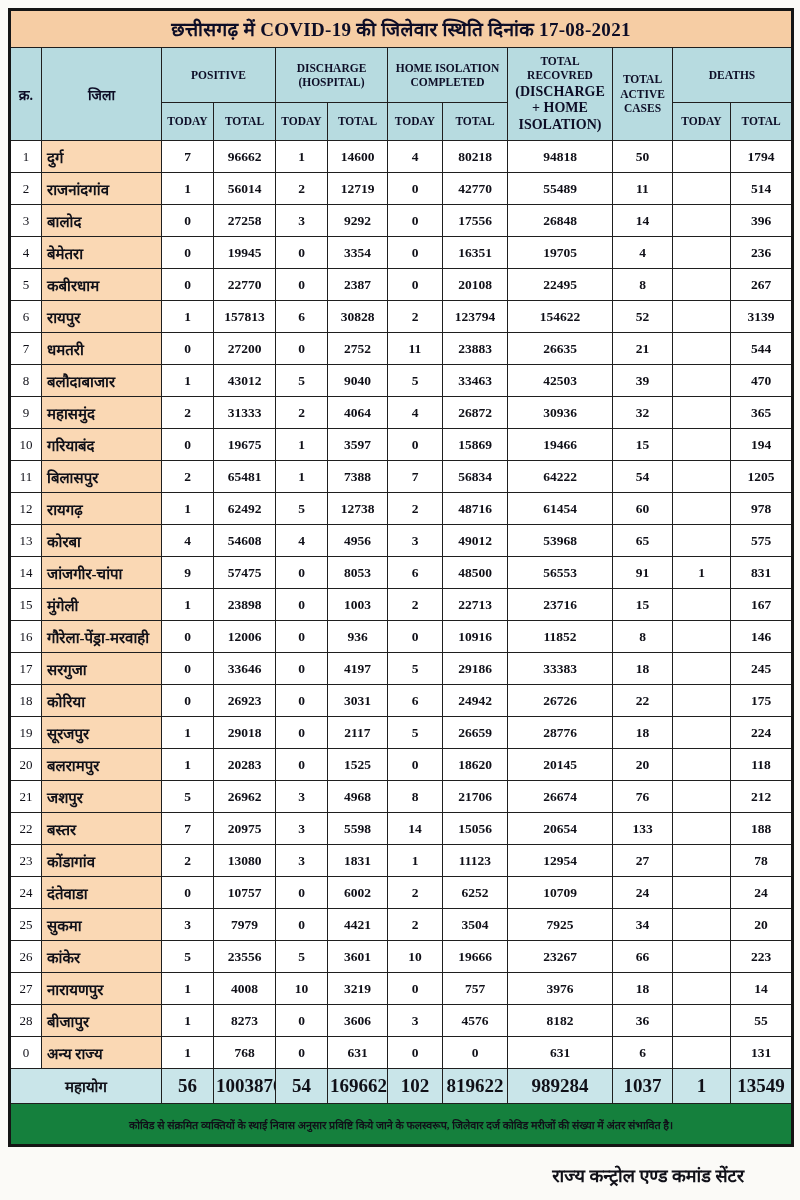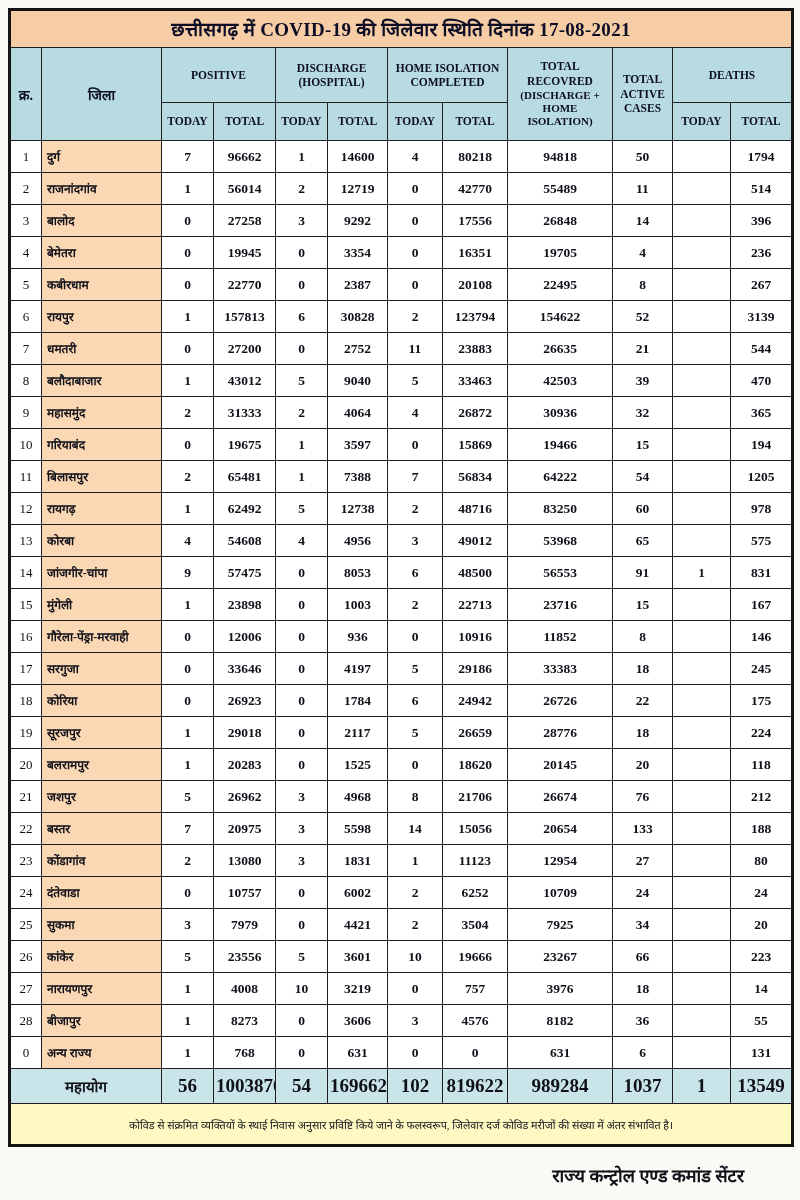--- a/index.html
+++ b/index.html
@@ -42,46 +42,46 @@
   }
   thead th{
     background:var(--header-bg);
     color:#0d0d26;
   }
   .hdr-top th{height:54px;}
   .hdr-sub th{height:37px;}
   .hdr-en{font-size:11.5px;font-weight:700;line-height:1.25;}
   .hdr-dev{font-size:14px;font-weight:700;}
   .rec-main{display:block;font-size:11.5px;font-weight:700;line-height:1.25;}
-  .rec-sub{display:block;font-size:11px;font-weight:700;line-height:1.2;margin-top:1px;}
+  .rec-sub{display:block;font-size:14px;font-weight:700;line-height:1.2;margin-top:1px;}
   tbody td{
     height:31px;
     font-size:13.5px;
     font-weight:700;
     background:#fff;
   }
   tbody td.serial{font-weight:400;font-size:13px;}
   tbody td.district{
     text-align:left;
     padding-left:5px;
     background:var(--district-bg);
-    font-size:12px;
+    font-size:15px;
   }
   tr.total-row td{
     background:var(--total-bg);
     height:34px;
     font-size:19px;
     font-weight:700;
   }
   tr.total-row td.total-label{font-size:15px;}
   tr.note-row td{
-    background:#fef9c3;
+    background:#15803d;
     height:40px;
     font-size:10.8px;
-    font-weight:400;
+    font-weight:700;
   }
   .signature{
     margin-top:16px;
     text-align:right;
     padding-right:48px;
   }
   .signature .inner{
     display:inline-block;
     text-align:center;
     font-size:18px;
@@ -299,21 +299,21 @@
         </tr>
         <tr>
           <td class="serial">12</td>
           <td class="district">रायगढ़</td>
           <td>1</td>
           <td>62492</td>
           <td>5</td>
           <td>12738</td>
           <td>2</td>
           <td>48716</td>
-          <td>83250</td>
+          <td>61454</td>
           <td>60</td>
           <td></td>
           <td>978</td>
         </tr>
         <tr>
           <td class="serial">13</td>
           <td class="district">कोरबा</td>
           <td>4</td>
           <td>54608</td>
           <td>4</td>
@@ -380,21 +380,21 @@
           <td>18</td>
           <td></td>
           <td>245</td>
         </tr>
         <tr>
           <td class="serial">18</td>
           <td class="district">कोरिया</td>
           <td>0</td>
           <td>26923</td>
           <td>0</td>
-          <td>1784</td>
+          <td>3031</td>
           <td>6</td>
           <td>24942</td>
           <td>26726</td>
           <td>22</td>
           <td></td>
           <td>175</td>
         </tr>
         <tr>
           <td class="serial">19</td>
           <td class="district">सूरजपुर</td>
@@ -456,21 +456,21 @@
           <td class="district">कोंडागांव</td>
           <td>2</td>
           <td>13080</td>
           <td>3</td>
           <td>1831</td>
           <td>1</td>
           <td>11123</td>
           <td>12954</td>
           <td>27</td>
           <td></td>
-          <td>80</td>
+          <td>78</td>
         </tr>
         <tr>
           <td class="serial">24</td>
           <td class="district">दंतेवाडा</td>
           <td>0</td>
           <td>10757</td>
           <td>0</td>
           <td>6002</td>
           <td>2</td>
           <td>6252</td>

